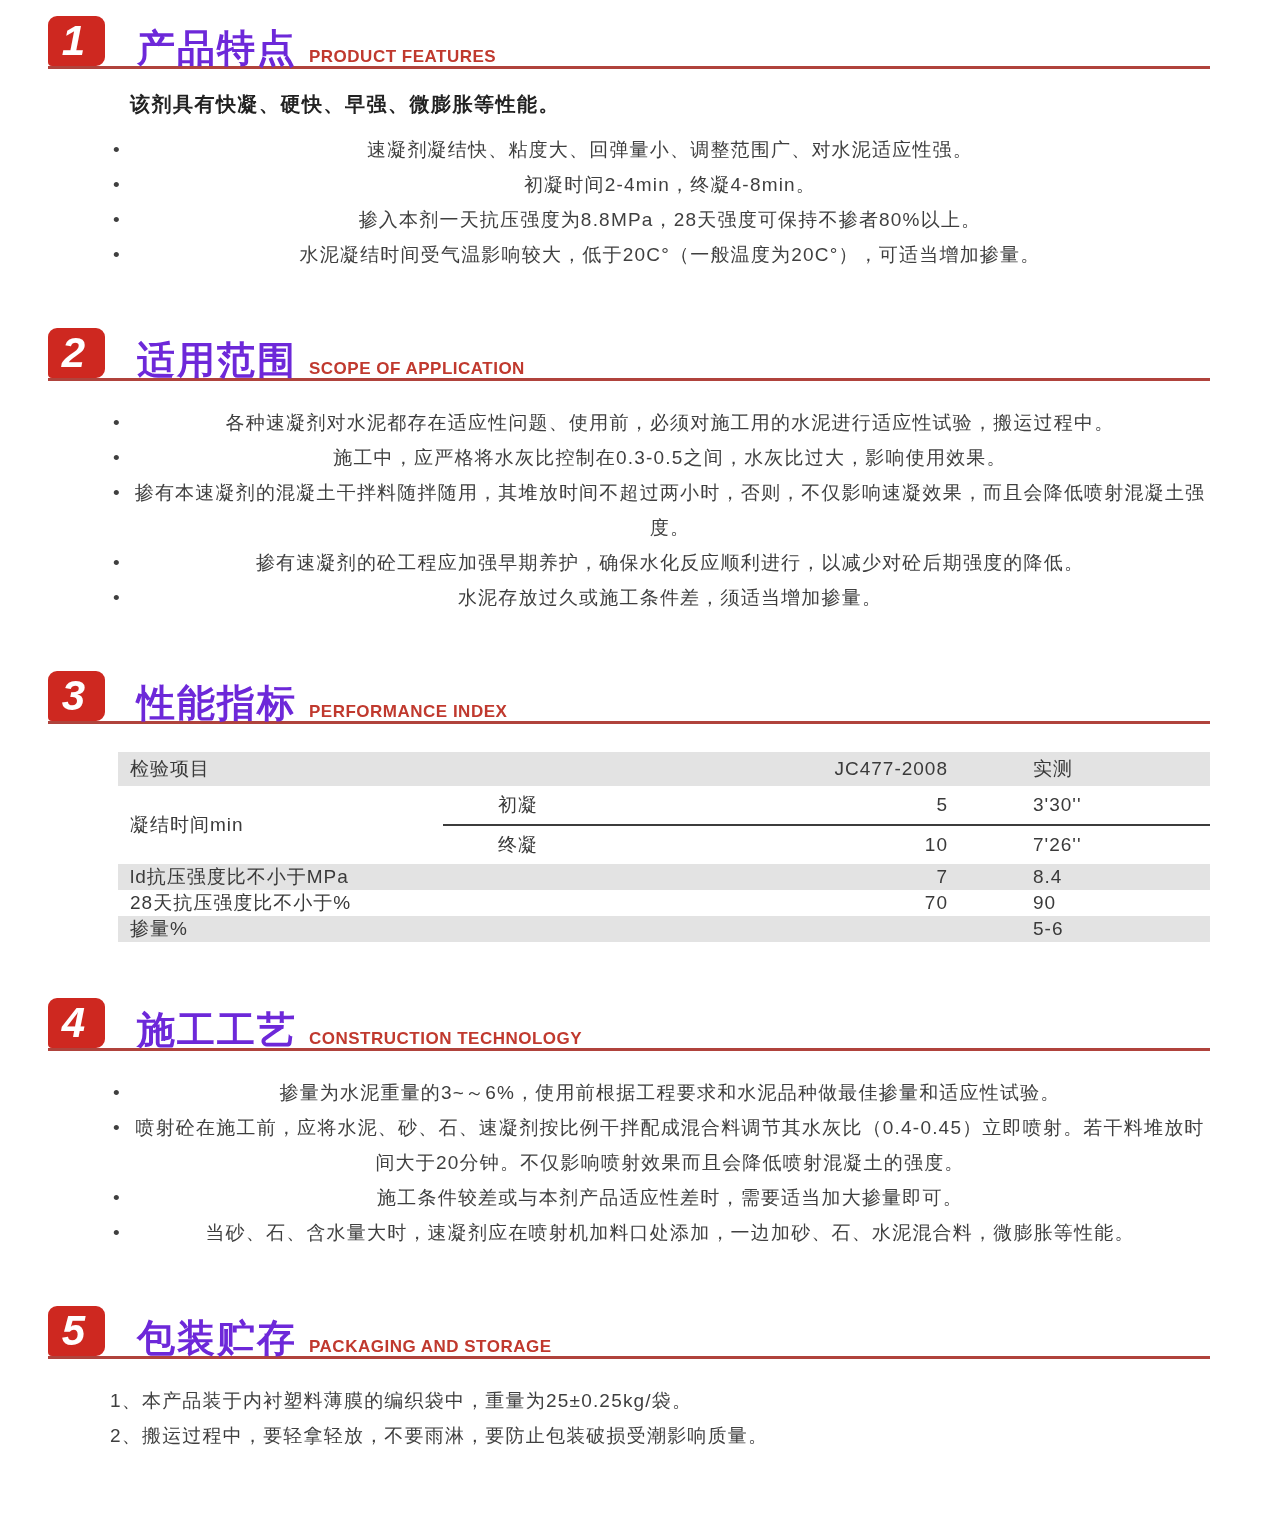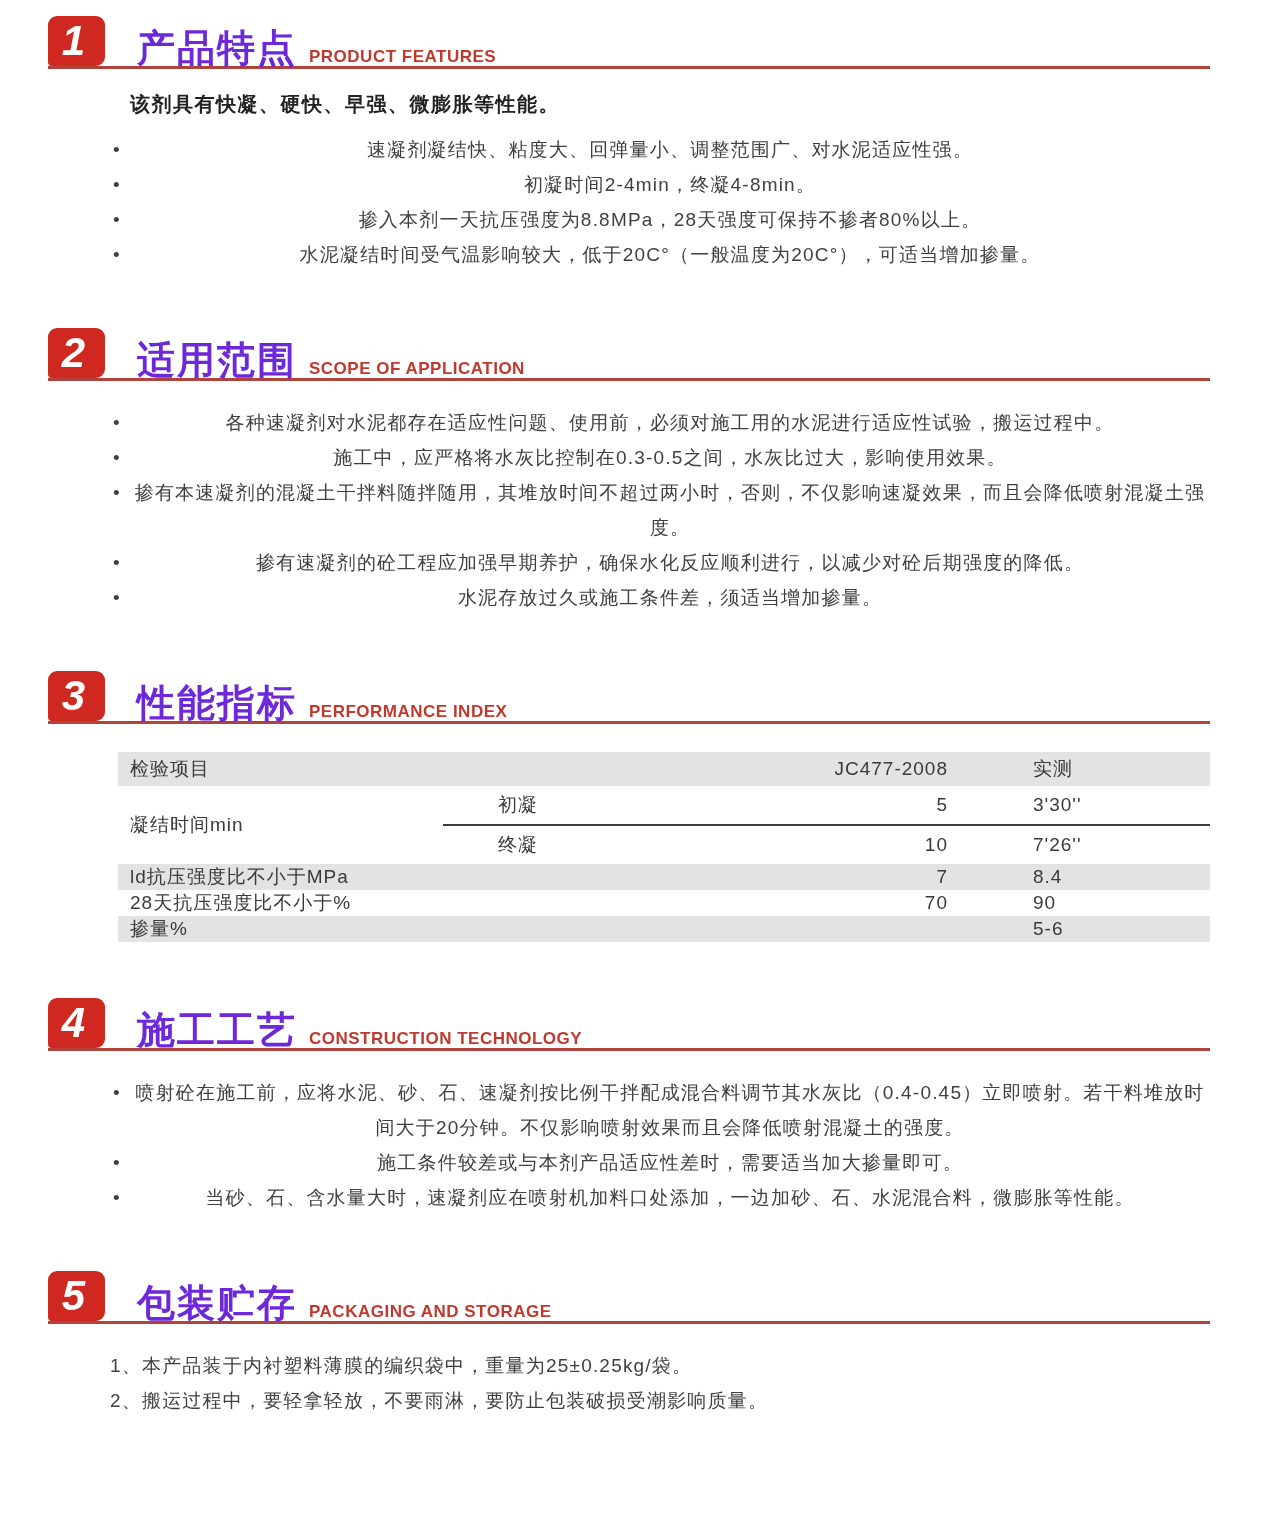--- a/index.html
+++ b/index.html
@@ -194,20 +194,21 @@
       </table>
   </section>
 
   <section>
     <header class="sec-header">
       <span class="badge">4</span>
       <span class="sec-title">施工工艺</span>
       <span class="sec-sub">CONSTRUCTION TECHNOLOGY</span>
     </header>
     <ul class="bullets" style="margin-top:24px">
+      <li>掺量为水泥重量的3~～6%，使用前根据工程要求和水泥品种做最佳掺量和适应性试验。</li>
       <li>喷射砼在施工前，应将水泥、砂、石、速凝剂按比例干拌配成混合料调节其水灰比（0.4-0.45）立即喷射。若干料堆放时间大于20分钟。不仅影响喷射效果而且会降低喷射混凝土的强度。</li>
       <li>施工条件较差或与本剂产品适应性差时，需要适当加大掺量即可。</li>
       <li>当砂、石、含水量大时，速凝剂应在喷射机加料口处添加，一边加砂、石、水泥混合料，微膨胀等性能。</li>
     </ul>
   </section>
 
   <section>
     <header class="sec-header">
       <span class="badge">5</span>
       <span class="sec-title">包装贮存</span>

